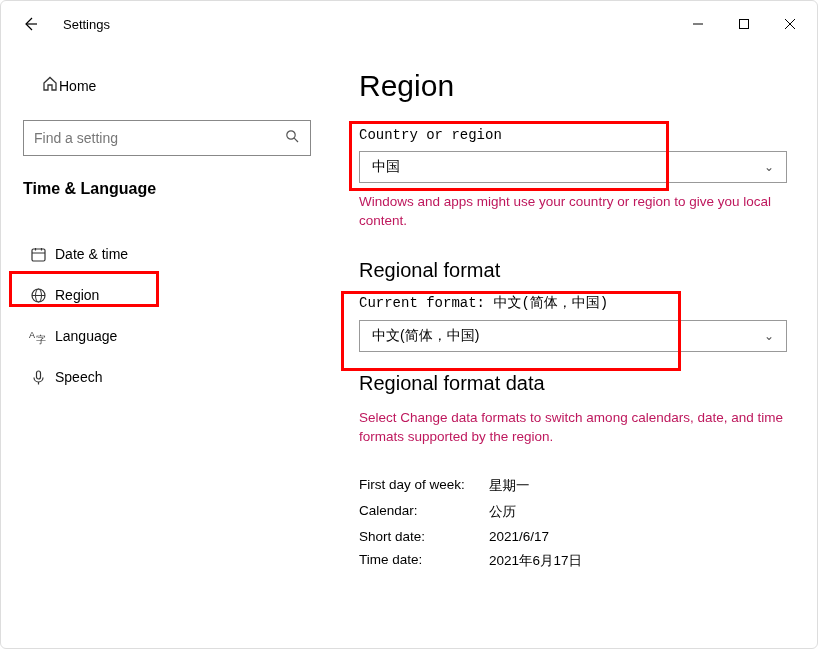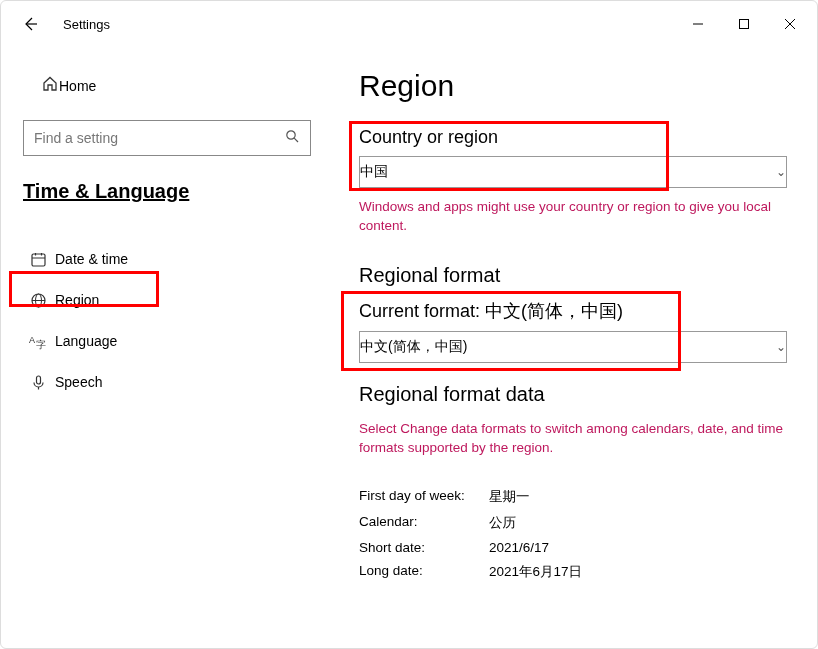--- a/index.html
+++ b/index.html
@@ -37,36 +37,36 @@
     border: 1px solid #888; display:flex; align-items:center;
     padding: 0 10px 0 10px; color:#666;
   }
   .search input {
     flex:1; border:none; outline:none; font-size:14px; background:transparent; color:#000;
   }
   .search input::placeholder { color:#777; }
   .search .sicon { color:#555; }
 
   .category {
-    font-weight: 600; font-size: 20px; padding: 6px 22px 16px 22px; text-decoration: underline;
+    font-weight: 600; font-size: 16px; padding: 6px 22px 16px 22px;
   }
 
   .navlist { display:flex; flex-direction:column; padding-top:20px;}
   .nav-item {
     display:flex; align-items:flex-start; gap: 8px;
     padding: 12px 0 12px 28px; cursor:pointer; font-size:14px;
   }
   .nav-item .ic { width:18px; display:flex; justify-content:center; color:#333; }
 
   
   .main { flex:1; padding: 22px 30px 0 30px; overflow-y:auto; }
   .main h1 { font-weight: 400; font-size: 30px; margin-bottom: 24px; }
-  .label { font-size: 18px; margin-bottom: 8px; }
+  .label { font-size: 14px; margin-bottom: 8px; font-family: Liberation Mono, monospace; }
   .dropdown {
-    border: 1px solid #999; padding: 6px 0; font-size:14px;
+    border: 1px solid #999; padding: 6px 12px; font-size:14px;
     display:flex; align-items:center; justify-content:space-between;
     cursor:pointer; margin-bottom:10px; margin-top:4px;
     width: 100%;
   }
   .chev { font-size:12px; color:#555; }
   .desc { font-size: 13.5px; color:#be185d; margin-bottom: 28px; line-height:1.4; }
 
   .h2 { font-size: 20px; font-weight: 400; margin-bottom: 12px; }
   .h2b { font-size: 20px; font-weight: 400; margin-bottom: 14px; margin-top:20px;}
 
@@ -217,21 +217,21 @@
       </div>
       <div class="kv">
         <div class="k">Calendar:</div>
         <div>公历</div>
       </div>
       <div class="kv">
         <div class="k">Short date:</div>
         <div>2021/6/17</div>
       </div>
       <div class="kv">
-        <div class="k">Long date:</div>
+        <div class="k">Time date:</div>
         <div>2021年6月17日</div>
       </div>
     </div>
   </div>
 
   <div class="hl1"></div>
   <div class="hl2"></div>
   <div class="hl3"></div>
 </div>
 

